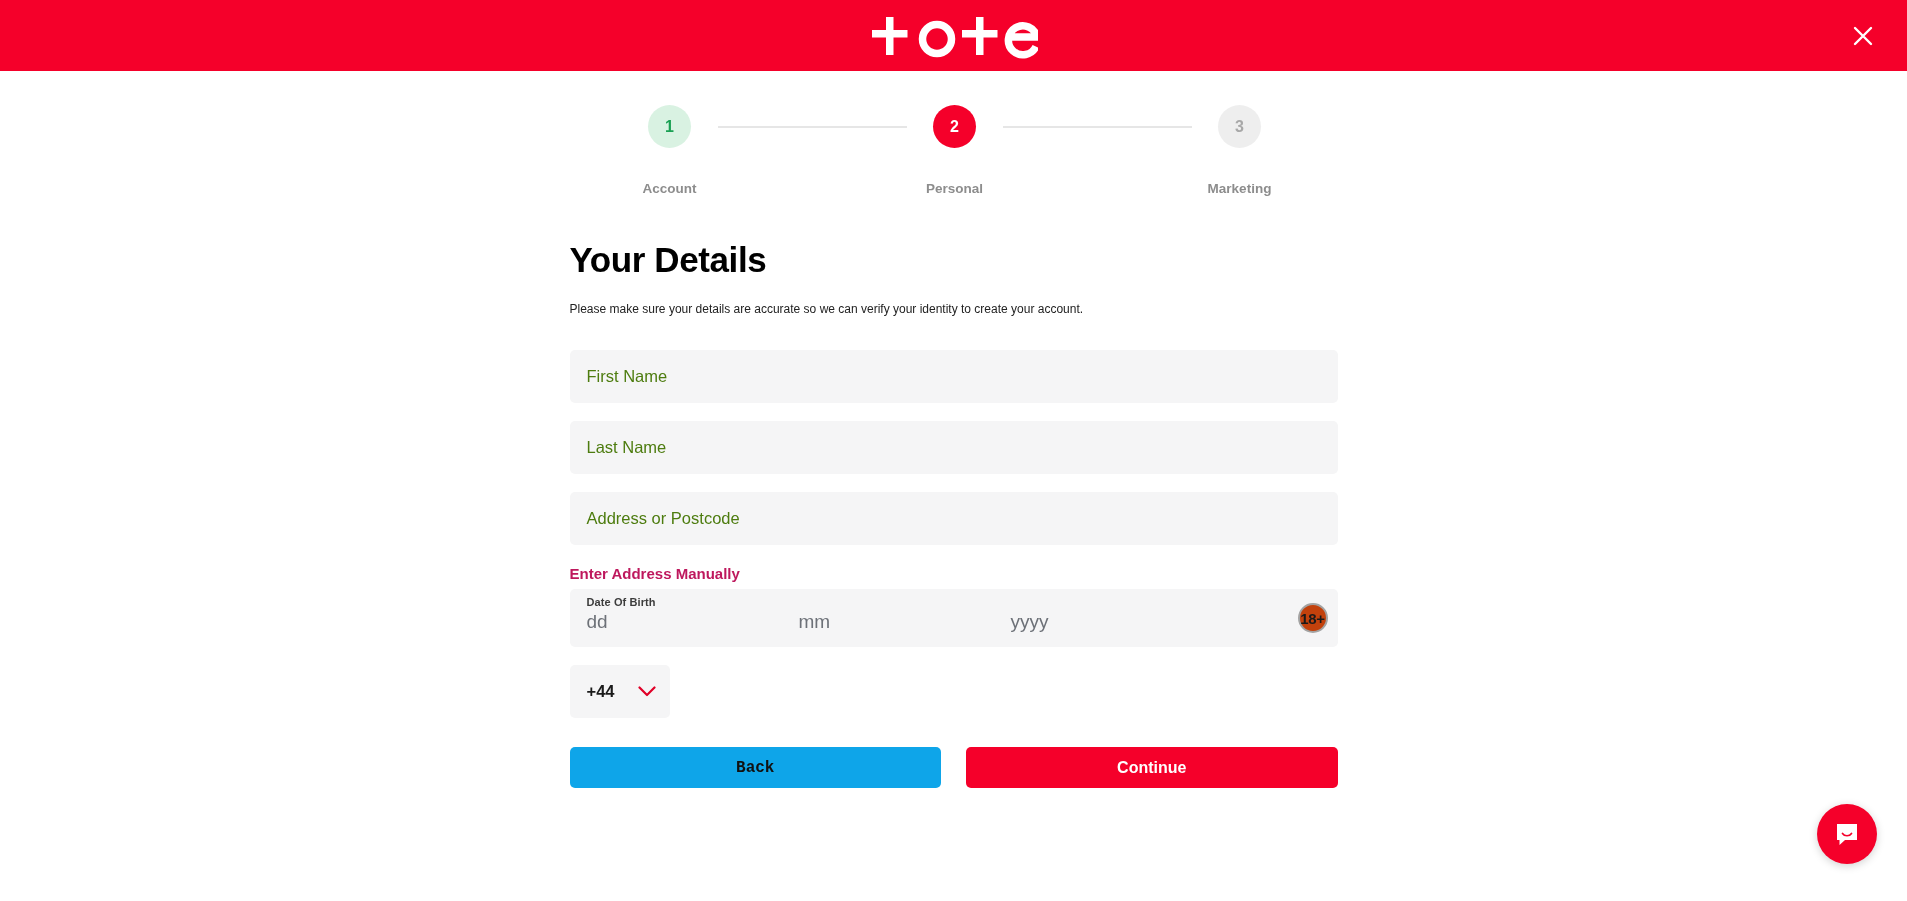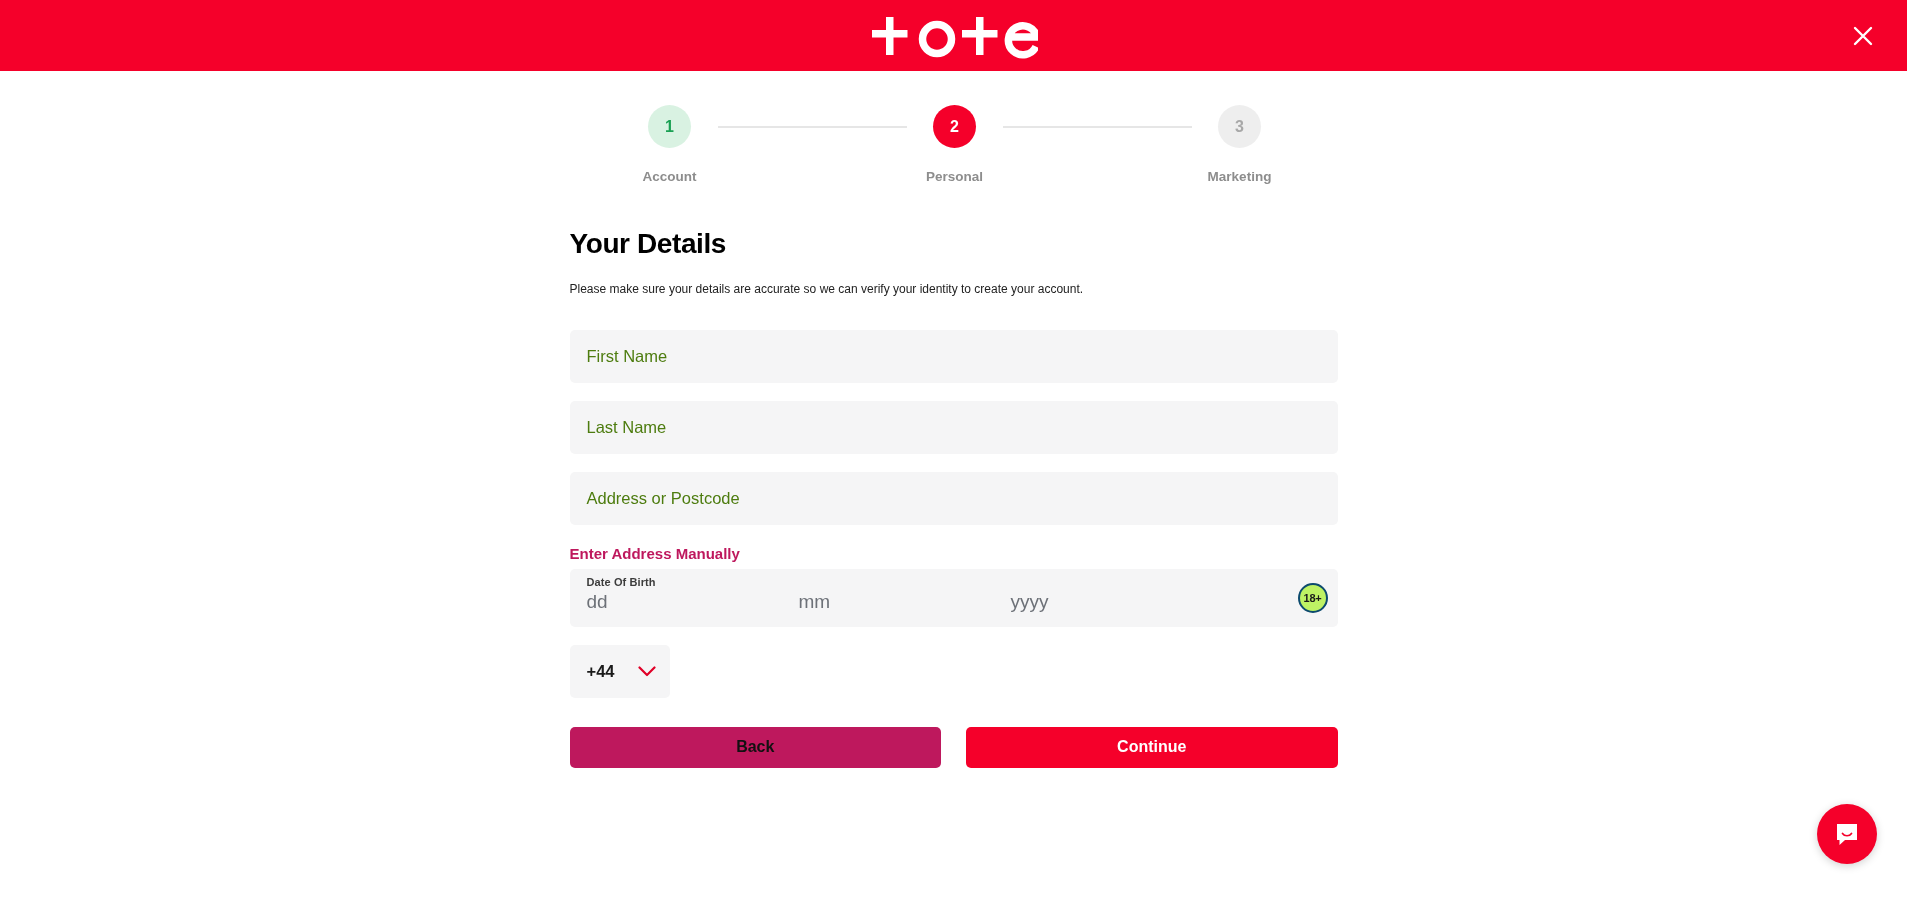--- a/index.html
+++ b/index.html
@@ -106,21 +106,21 @@
     background: #f5002a;
     color: #ffffff;
   }
 
   .step-circle.todo {
     background: #eeeeee;
     color: #a8a8a8;
   }
 
   .step-label {
-    margin-top: 21px;
+    margin-top: 33px;
     font-size: 13.5px;
     font-weight: bold;
     color: #8d8d8d;
     white-space: nowrap;
   }
 
   .step-line {
     flex: 1 1 auto;
     height: 2px;
     background: #e6e6e6;
@@ -129,21 +129,21 @@
   }
 
   
   .form-area {
     width: 768px;
     margin: 0 auto;
     padding-top: 44px;
   }
 
   .title {
-    font-size: 28px;
+    font-size: 35px;
     font-weight: bold;
     letter-spacing: -0.4px;
     color: #000000;
     line-height: 1.15;
   }
 
   .subtitle {
     margin-top: 21px;
     font-size: 12px;
     color: #222222;
@@ -213,29 +213,29 @@
   .dob-seg.mm { width: 212px; }
   .dob-seg.yyyy { width: 180px; }
 
   .badge-18 {
     position: absolute;
     right: 10px;
     top: 50%;
     transform: translateY(-50%);
     width: 30px;
     height: 30px;
-    border: 2px solid #0c4a6e;
+    border: 2px solid #a3a3a3;
     border-radius: 50%;
     display: flex;
     align-items: center;
     justify-content: center;
-    font-size: 11px;
+    font-size: 15px;
     font-weight: bold;
     color: #1a1a1a;
-    background: #bef264;
+    background: #c2410c;
     letter-spacing: -0.3px;
   }
 
   
   .phone-row {
     display: flex;
     margin-top: 18px;
   }
 
   .country-code {
@@ -283,22 +283,23 @@
     font-size: 16px;
     font-weight: bold;
     cursor: pointer;
     display: flex;
     align-items: center;
     justify-content: center;
   }
 
   .btn-back {
     width: 376px;
-    background: #be185d;
+    background: #0ea5e9;
     color: #111111;
+    font-family: Liberation Mono, monospace;
   }
 
   .btn-continue {
     width: 376px;
     background: #f5002a;
     color: #ffffff;
   }
 
   
   .chat-launcher {

